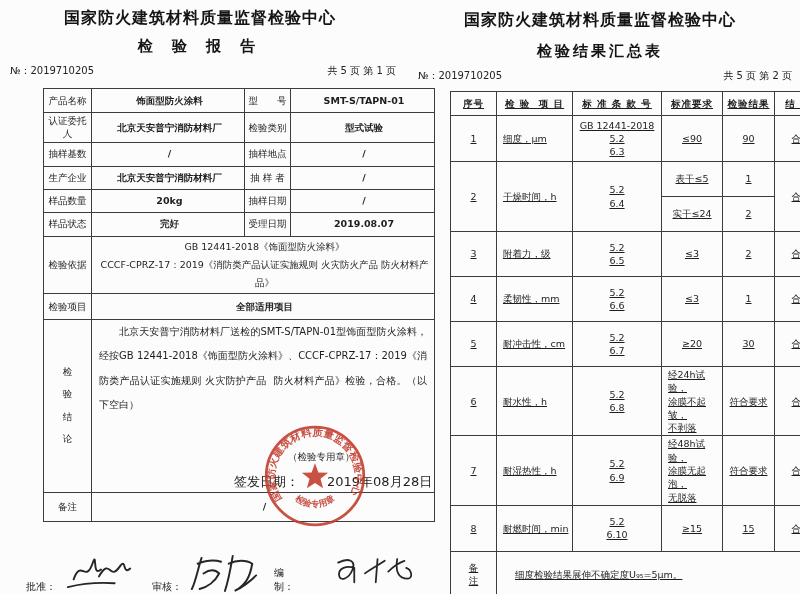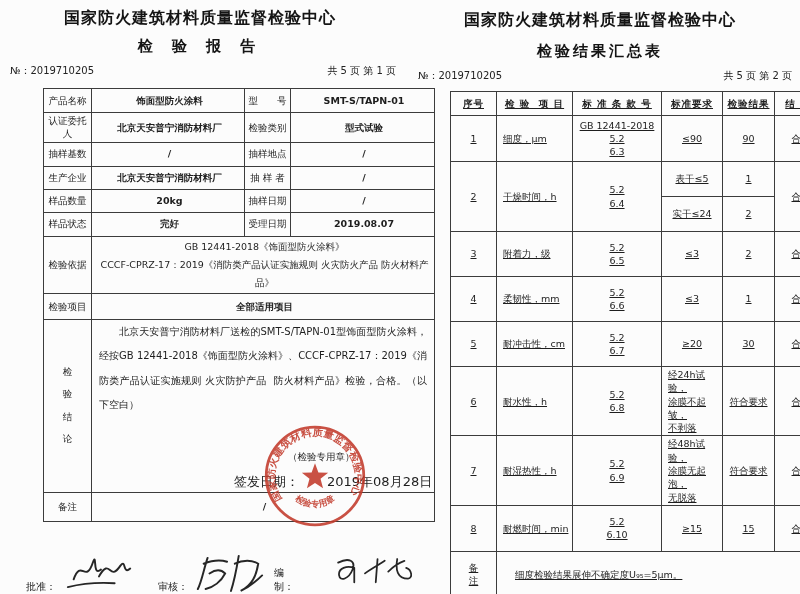--- a/index.html
+++ b/index.html
@@ -146,21 +146,21 @@
     <path fill="#c23a2b" d="M50,38 L53.2,46.6 L62.4,47.0 L55.2,52.7 L57.6,61.5 L50,56.5 L42.4,61.5 L44.8,52.7 L37.6,47.0 L46.8,46.6 Z"></path>
   </svg>
 
   <div class="sig-row">
     <div class="sig-group" style="left:26px;">
       <span class="sig-label">批准：</span>
       <svg width="78" height="44" viewBox="0 0 80 45">
         <path d="M14,30 C22,8 26,36 34,12 C38,2 33,28 42,20 M40,27 C52,6 50,34 62,16 C68,8 64,26 72,19 M8,38 C24,34 40,33 56,34" fill="none" stroke="#262626" stroke-width="2" stroke-linecap="round"></path>
       </svg>
     </div>
-    <div class="sig-group" style="left:158px;">
+    <div class="sig-group" style="left:152px;">
       <span class="sig-label">审核：</span>
       <svg width="74" height="44" viewBox="0 0 76 45">
         <path d="M16,8 C12,20 10,32 6,40 M12,14 C22,10 30,10 36,12 M18,24 C24,20 30,20 34,24 C30,32 22,38 14,40 M48,6 C46,18 44,30 40,42 M44,14 C52,10 62,10 68,14 C66,26 62,36 50,42 C58,38 66,32 72,26" fill="none" stroke="#262626" stroke-width="2" stroke-linecap="round"></path>
       </svg>
     </div>
     <div class="sig-group" style="left:274px;gap:26px;">
       <span class="sig-label">编制：</span>
       <svg width="88" height="44" viewBox="0 0 90 45">
         <path d="M8,12 C20,6 28,10 24,20 C20,30 10,34 9,26 C8,18 18,15 26,18 M26,18 L26,34 M38,24 C46,18 54,14 60,10 M52,8 L50,34 M64,22 C70,16 76,12 82,10 M74,8 C72,20 74,30 86,30 C92,29 90,20 84,18" fill="none" stroke="#262626" stroke-width="2" stroke-linecap="round"></path>
       </svg>

